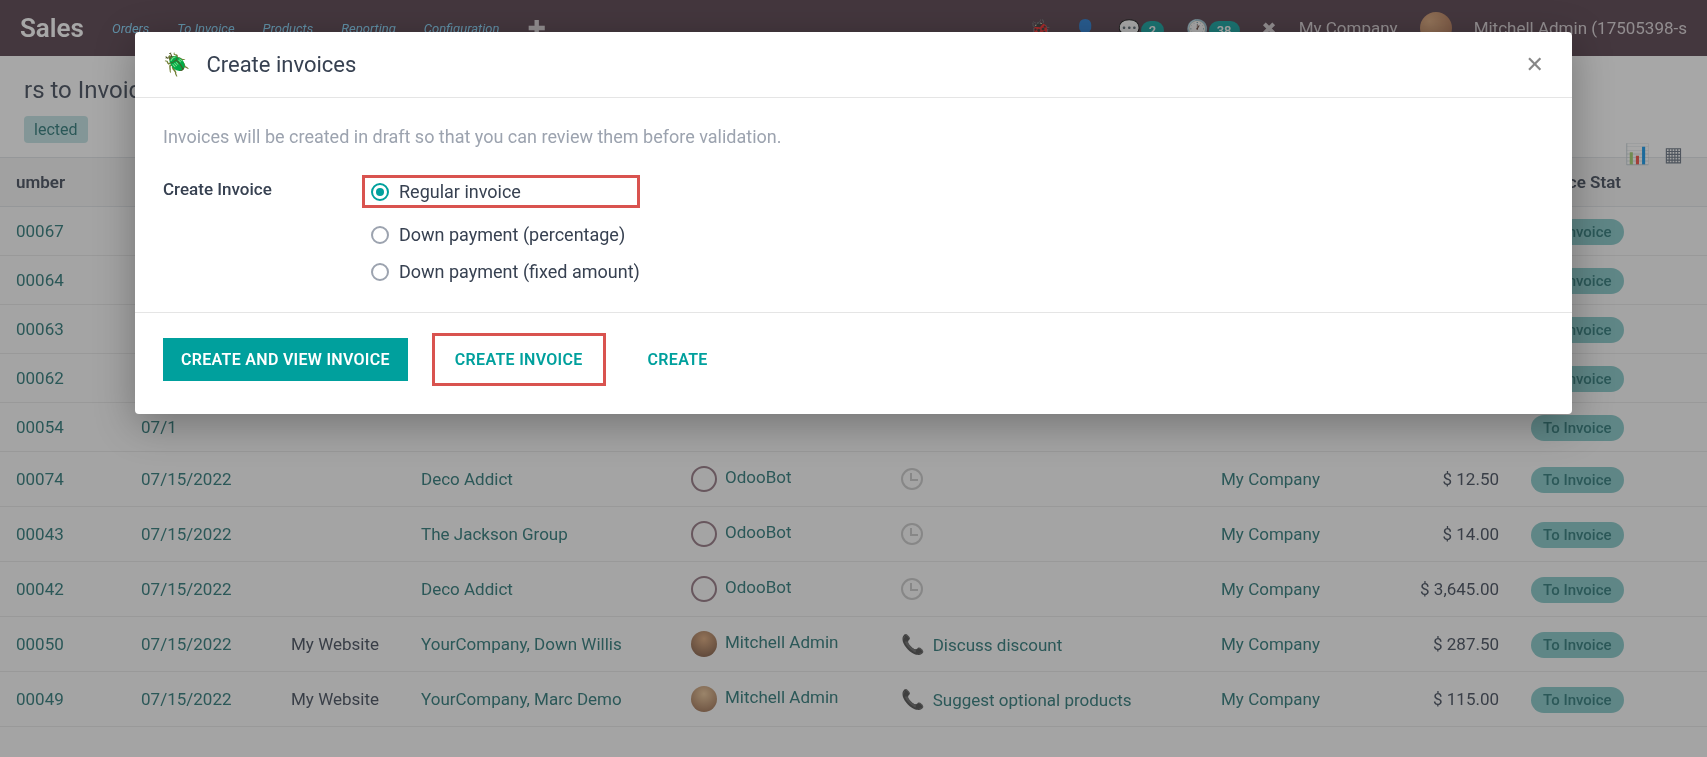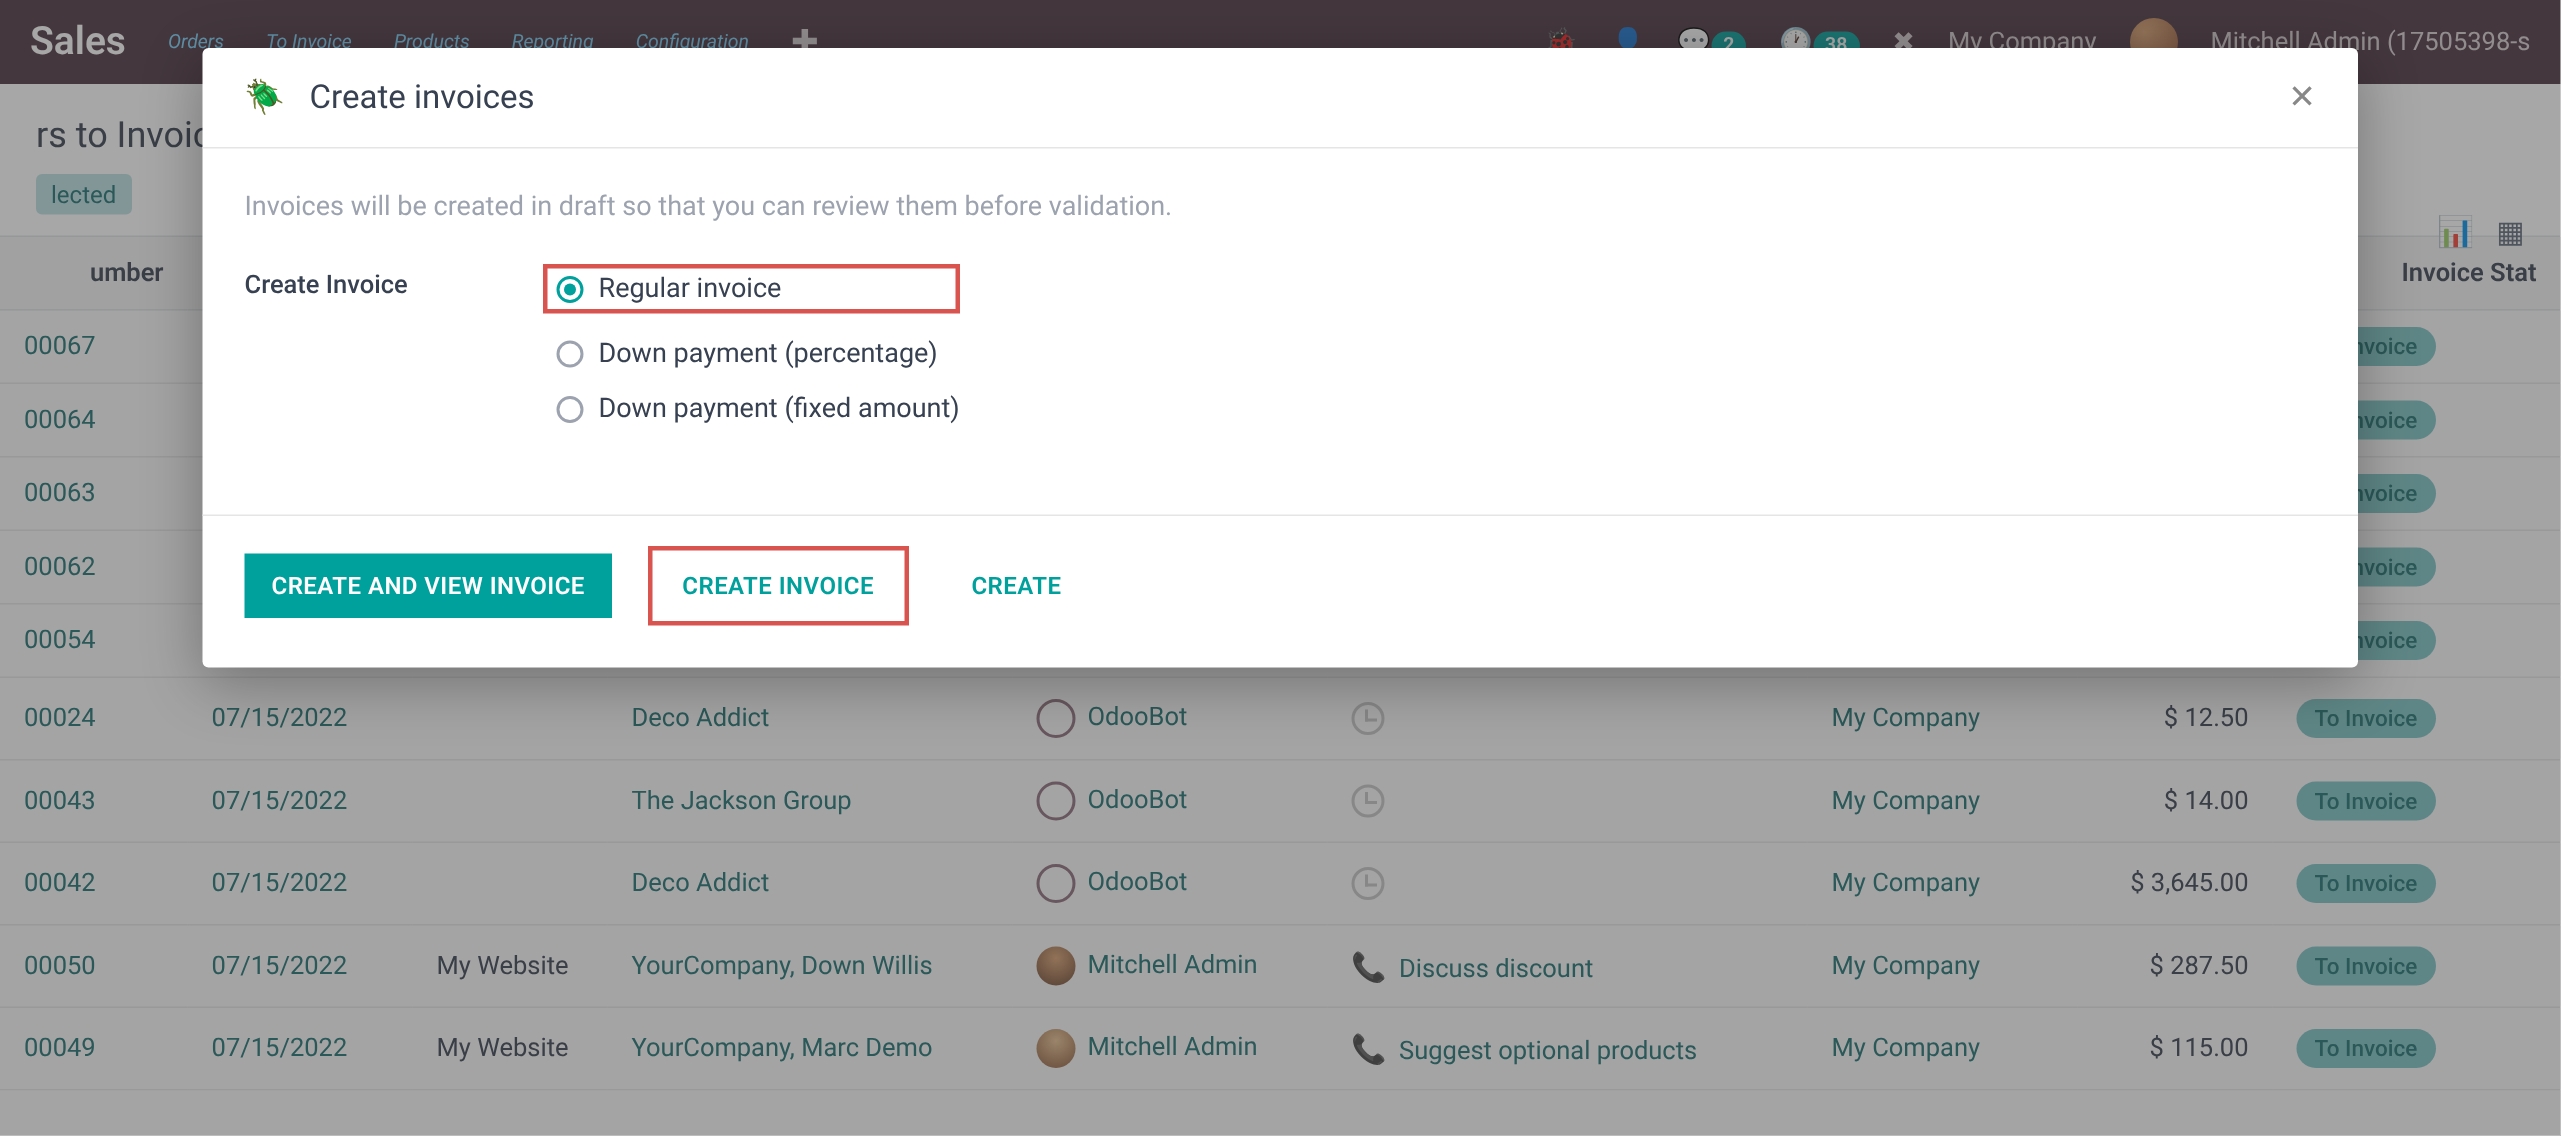--- a/index.html
+++ b/index.html
@@ -21,21 +21,21 @@
     
     .page-header { padding: 20px 24px 0; background: #fff; border-bottom: 1px solid #dee2e6; }
     .breadcrumb { font-size: 24px; color: #374151; margin-bottom: 12px; }
     .selected-tag { display: inline-block; background: #bde1e2; color: #1e6f6f; padding: 4px 10px; border-radius: 4px; font-size: 16px; margin-bottom: 14px; }
     .header-icons { position: absolute; right: 24px; top: 142px; display: flex; gap: 14px; color: #5f6b7a; }
     .header-icons span { font-size: 20px; }
     
     
     .table-container { overflow: hidden; }
     table { width: 100%; border-collapse: collapse; }
-    thead th { text-align: right; padding: 14px 16px; border-bottom: 1px solid #dee2e6; font-size: 17px; font-weight: 600; color: #374151; background: #f5f5f5; }
+    thead th { text-align: left; padding: 14px 16px; border-bottom: 1px solid #dee2e6; font-size: 17px; font-weight: 600; color: #374151; background: #f5f5f5; }
     tbody tr { border-bottom: 1px solid #e5e5e5; }
     tbody td { padding: 14px 16px; font-size: 17px; color: #1e6f6f; vertical-align: middle; }
     .cell-right { text-align: right; color: #374151; }
     .badge-invoice { background: #7cc3c3; color: #1e6f6f; padding: 4px 12px; border-radius: 14px; font-size: 15px; font-weight: 500; white-space: nowrap; }
     .avatar-cell { display: inline-block; width: 26px; height: 26px; border-radius: 50%; margin-right: 8px; vertical-align: middle; }
     .avatar-smiley { border: 2px solid #8c6d7a; background: transparent; position: relative; }
     .avatar-person1 { background: radial-gradient(circle at 50% 30%, #d8a070, #6b4530); }
     .avatar-person2 { background: radial-gradient(circle at 50% 30%, #e8c090, #8b5a3c); }
     .clock-icon { display: inline-block; width: 22px; height: 22px; border: 2px solid #c5c5c5; border-radius: 50%; position: relative; vertical-align: middle; }
     .clock-icon::after { content: ''; position: absolute; left: 50%; top: 50%; width: 6px; height: 6px; border-left: 2px solid #c5c5c5; border-bottom: 2px solid #c5c5c5; transform: translate(-2px, -6px); }
@@ -53,21 +53,21 @@
     .modal-body { padding: 28px 28px 12px; }
     .modal-info { color: #9ca3af; font-size: 18px; margin-bottom: 28px; }
     .form-row { display: flex; align-items: flex-start; }
     .form-label { width: 208px; font-size: 17px; color: #374151; font-weight: 500; padding-top: 4px; }
     .form-options { display: flex; flex-direction: column; gap: 16px; }
     .radio-wrap { display: flex; align-items: center; gap: 10px; font-size: 18px; color: #374151; text-align: center; }
     .radio-wrap.highlight { border: 3px solid #d9534f; padding: 3px 16px 3px 6px; margin-left: -9px; }
     .radio { width: 18px; height: 18px; border-radius: 50%; border: 2px solid #9ca3af; display: inline-block; position: relative; }
     .radio.checked { border-color: #00a09d; }
     .radio.checked::after { content: ''; position: absolute; inset: 3px; background: #00a09d; border-radius: 50%; }
-    .modal-footer { border-top: 1px solid #e5e5e5; margin-top: 48px; padding: 20px 28px 28px; display: flex; gap: 24px; align-items: center; }
+    .modal-footer { border-top: 1px solid #e5e5e5; margin-top: 18px; padding: 20px 28px 28px; display: flex; gap: 24px; align-items: center; }
     .btn { padding: 12px 18px; font-size: 16px; font-weight: 600; letter-spacing: 0.3px; border: none; cursor: pointer; }
     .btn-primary { background: #00a09d; color: #fff; }
     .btn-secondary { background: #fff; color: #00a09d; }
     .btn-secondary.highlight { border: 3px solid #d9534f; padding: 14px 20px; }
     .btn-cancel { background: #fff; color: #00a09d; }
   </style>
 </head>
 <body>
 
 <div class="navbar">
@@ -166,21 +166,21 @@
           <td>07/1</td>
           <td style="color:#374151"></td>
           <td></td>
           <td></td>
           <td></td>
           <td></td>
           <td class="cell-right"></td>
           <td><span class="badge-invoice">To Invoice</span></td>
         </tr>
         <tr>
-          <td>00024</td>
+          <td>00074</td>
           <td>07/15/2022</td>
           <td style="color:#374151"></td>
           <td>Deco Addict</td>
           <td><span class="avatar-cell avatar-smiley"></span>OdooBot</td>
           <td><span class="clock-icon"></span></td>
           <td>My Company</td>
           <td class="cell-right">$ 12.50</td>
           <td><span class="badge-invoice">To Invoice</span></td>
         </tr>
         <tr>

